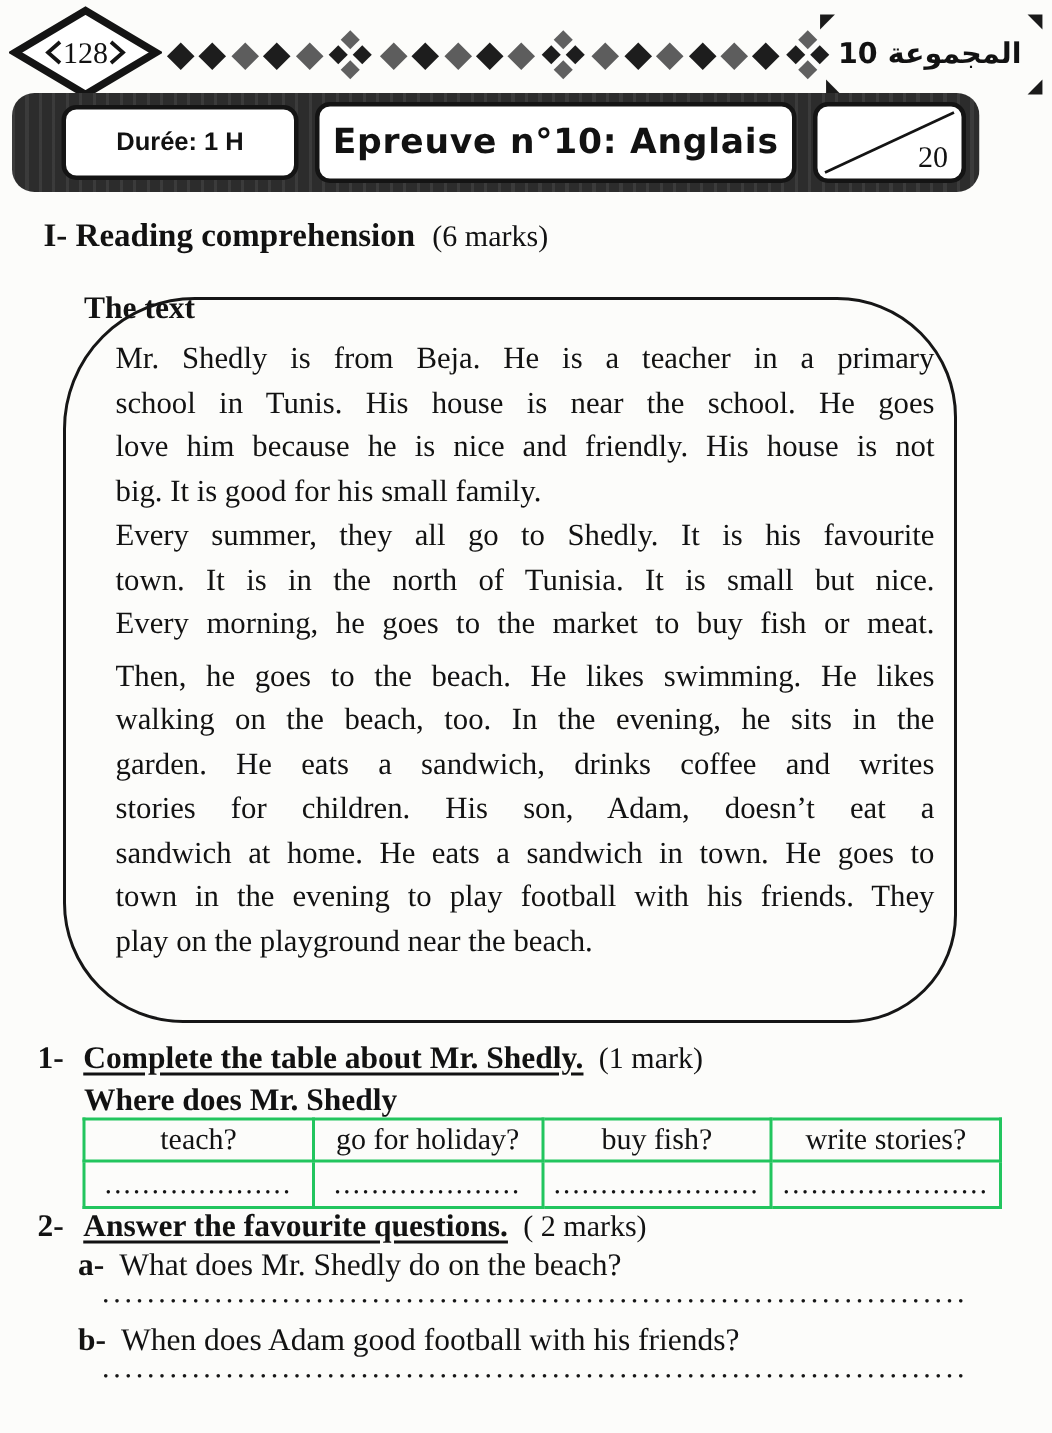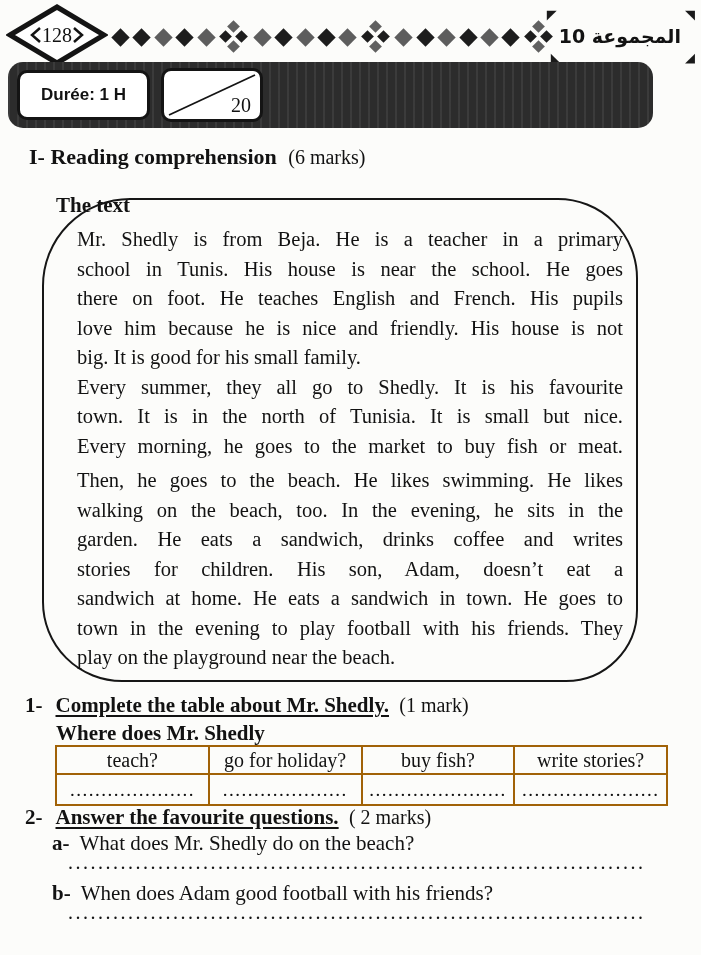--- a/index.html
+++ b/index.html
@@ -45,21 +45,21 @@
     position:absolute; left:8px; top:62px; width:645px; height:66px;
     background:#2c2c2c;
     background-image:repeating-linear-gradient(90deg, rgba(255,255,255,.07) 0 2px, rgba(0,0,0,0) 2px 9px);
     border-radius:15px;
     display:flex; align-items:center; gap:11px; padding:0 9px;
   }
   .hd-box {
     background:#fff; border:3px solid #141414; border-radius:10px;
     height:50px; display:flex; align-items:center; justify-content:center;
   }
-  .duration-box { width:133px; font-family:"Liberation Sans",sans-serif; font-weight:bold; font-size:17px; }
+  .duration-box { width:158px; font-family:"Liberation Sans",sans-serif; font-weight:bold; font-size:17px;margin-left:24px; }
   .title-box { flex:1; height:54px; font-family:"DejaVu Sans",sans-serif; font-weight:bold; font-size:23px; letter-spacing:.5px; }
   .score-box { width:102px; height:54px; position:relative; }
   .score-box svg { position:absolute; left:0; top:0; }
   .score-val { position:absolute; right:9px; bottom:2px; font-size:20px; }
 
   
   .sec-head { position:absolute; left:29px; top:144px; font-size:22px; }
   .sec-head .b { font-weight:bold; }
   .sec-head .marks { font-size:20px; margin-left:6px;margin-top:32px; }
   .the-text { position:absolute; left:56px; top:193px; font-size:21px; font-weight:bold; }
@@ -81,21 +81,21 @@
   .qnum { font-weight:bold; margin-right:13px; }
   .ul { font-weight:bold; text-decoration:underline; text-decoration-thickness:2px; text-underline-offset:3px; }
   .marks { font-size:20px; margin-left:5px; }
   .where { position:absolute; left:56px; top:721px; font-size:21px; font-weight:bold; }
 
   table.ans {
     position:absolute; left:55px; top:745px; width:613px;
     border-collapse:collapse; table-layout:fixed;
   }
   table.ans td {
-    border:2px solid #a16207; text-align:center; font-size:20px;
+    border:2px solid #22c55e; text-align:center; font-size:20px;
     height:28px; overflow:hidden; white-space:nowrap; padding:0 2px;
   }
   table.ans tr.dotrow td { height:31px; letter-spacing:1.5px; font-size:19px; }
 
   
   .q-item { position:absolute; left:52px; font-size:21px; }
   .qa { top:831px; } .qb { top:881px; }
   .qletter { font-weight:bold; margin-right:10px; }
   .dotline {
     position:absolute; left:68px; width:577px; height:22px;
@@ -157,40 +157,42 @@
   <span class="corner c-tr">◥</span>
   <span class="corner c-bl">◣</span>
   <span class="corner c-br">◢</span>
   <span>المجموعة 10</span>
 </div>
 
 <div class="header-bar">
   <div class="hd-box duration-box">
     <span>Durée: 1 H</span>
   </div>
+  <div class="hd-box title-box">
+    <span>Epreuve n°10: Anglais</span>
+  </div>
   <div class="hd-box score-box">
     <svg width="96" height="48" viewBox="0 0 96 48">
       <line x1="5" y1="44" x2="91" y2="4" stroke="#141414" stroke-width="1.8"></line>
     </svg>
     <span class="score-val">20</span>
   </div>
 </div>
 
 <div class="sec-head">
   <span class="b">I-</span>
   <span class="b">Reading comprehension</span>
   <span class="marks">(6 marks)</span>
 </div>
 <div class="the-text">The text</div>
 
 <div class="passage-box">
   <div>
       <div class="pline pj">Mr. Shedly is from Beja. He is a teacher in a primary</div>
       <div class="pline pj">school in Tunis. His house is near the school. He goes</div>
-      <div class="pline pj">there on foot. He teaches English and French. His pupils</div>
       <div class="pline pj">love him because he is nice and friendly. His house is not</div>
       <div class="pline">big. It is good for his small family.</div>
       <div class="pline pj">Every summer, they all go to Shedly. It is his favourite</div>
       <div class="pline pj">town. It is in the north of Tunisia. It is small but nice.</div>
       <div class="pline pj">Every morning, he goes to the market to buy fish or meat.</div>
       <div class="pline pj psp">Then, he goes to the beach. He likes swimming. He likes</div>
       <div class="pline pj">walking on the beach, too. In the evening, he sits in the</div>
       <div class="pline pj">garden. He eats a sandwich, drinks coffee and writes</div>
       <div class="pline pj">stories for children. His son, Adam, doesn’t eat a</div>
       <div class="pline pj">sandwich at home. He eats a sandwich in town. He goes to</div>

